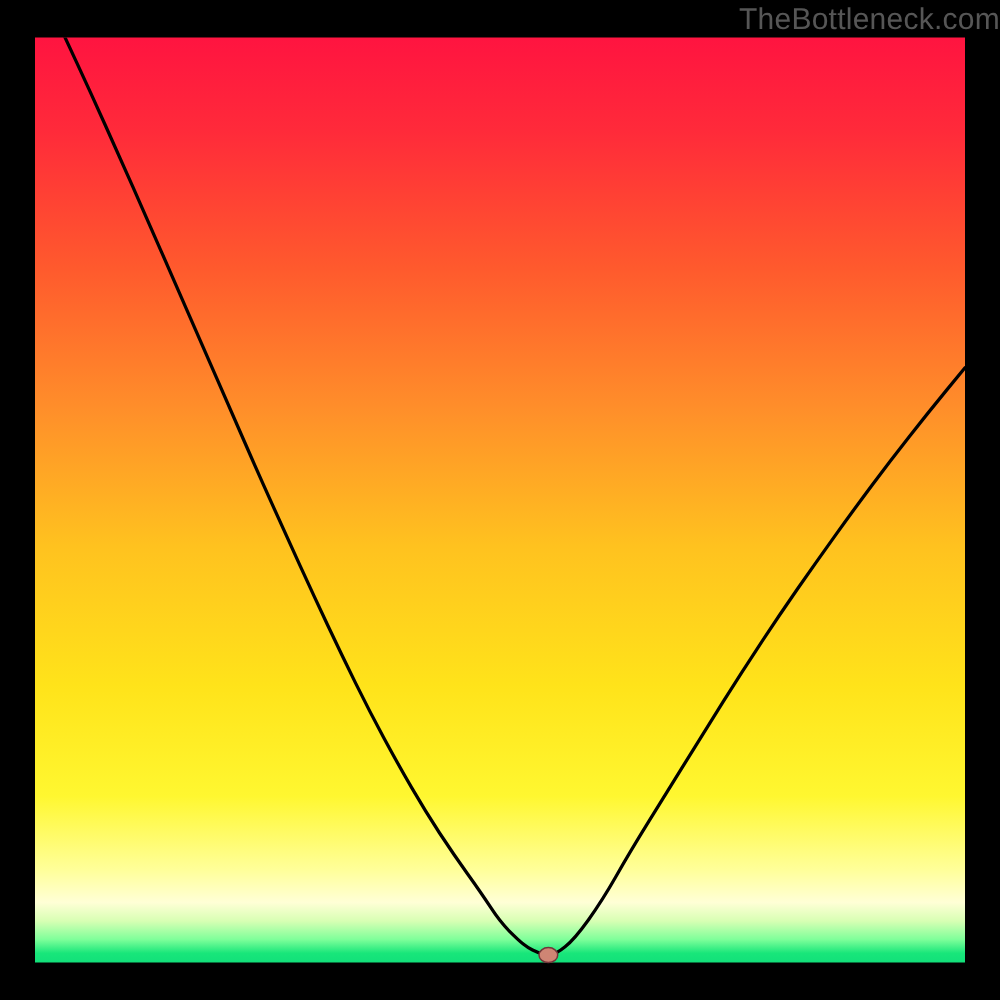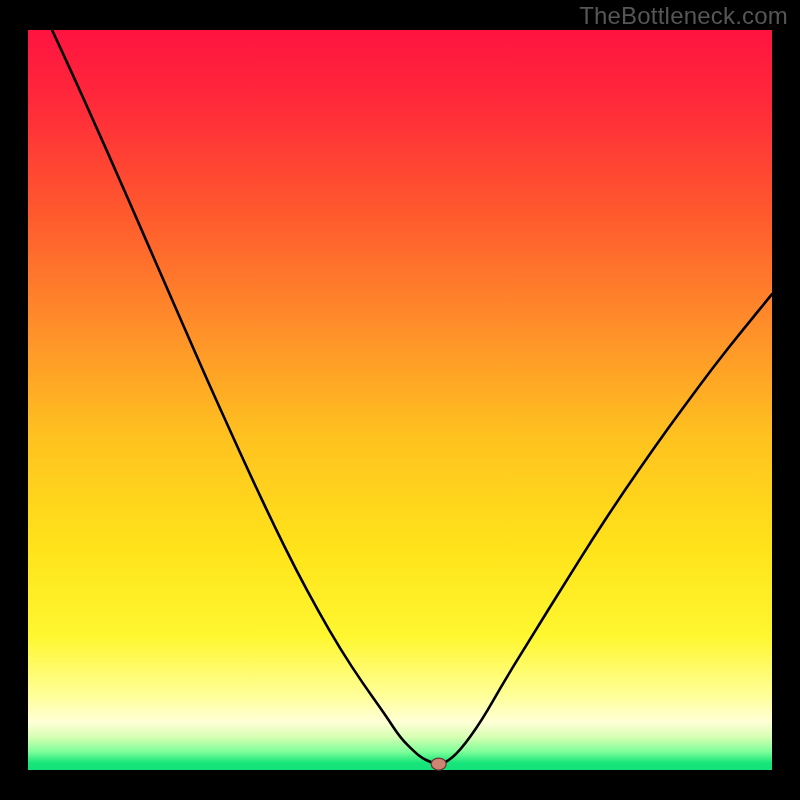--- a/index.html
+++ b/index.html
@@ -12,21 +12,21 @@
   }
   .stage {
     position: relative;
     width: 800px;
     height: 800px;
     background: #000;
   }
   .watermark {
     position: absolute;
     top: 2px;
-    right: 12px;
+    right: 0;
     font-family: Arial, Helvetica, sans-serif;
     font-size: 24px;
     font-weight: 500;
     color: #565656;
     letter-spacing: 0.2px;
   }
   svg {
     position: absolute;
     top: 0;
     left: 0;

